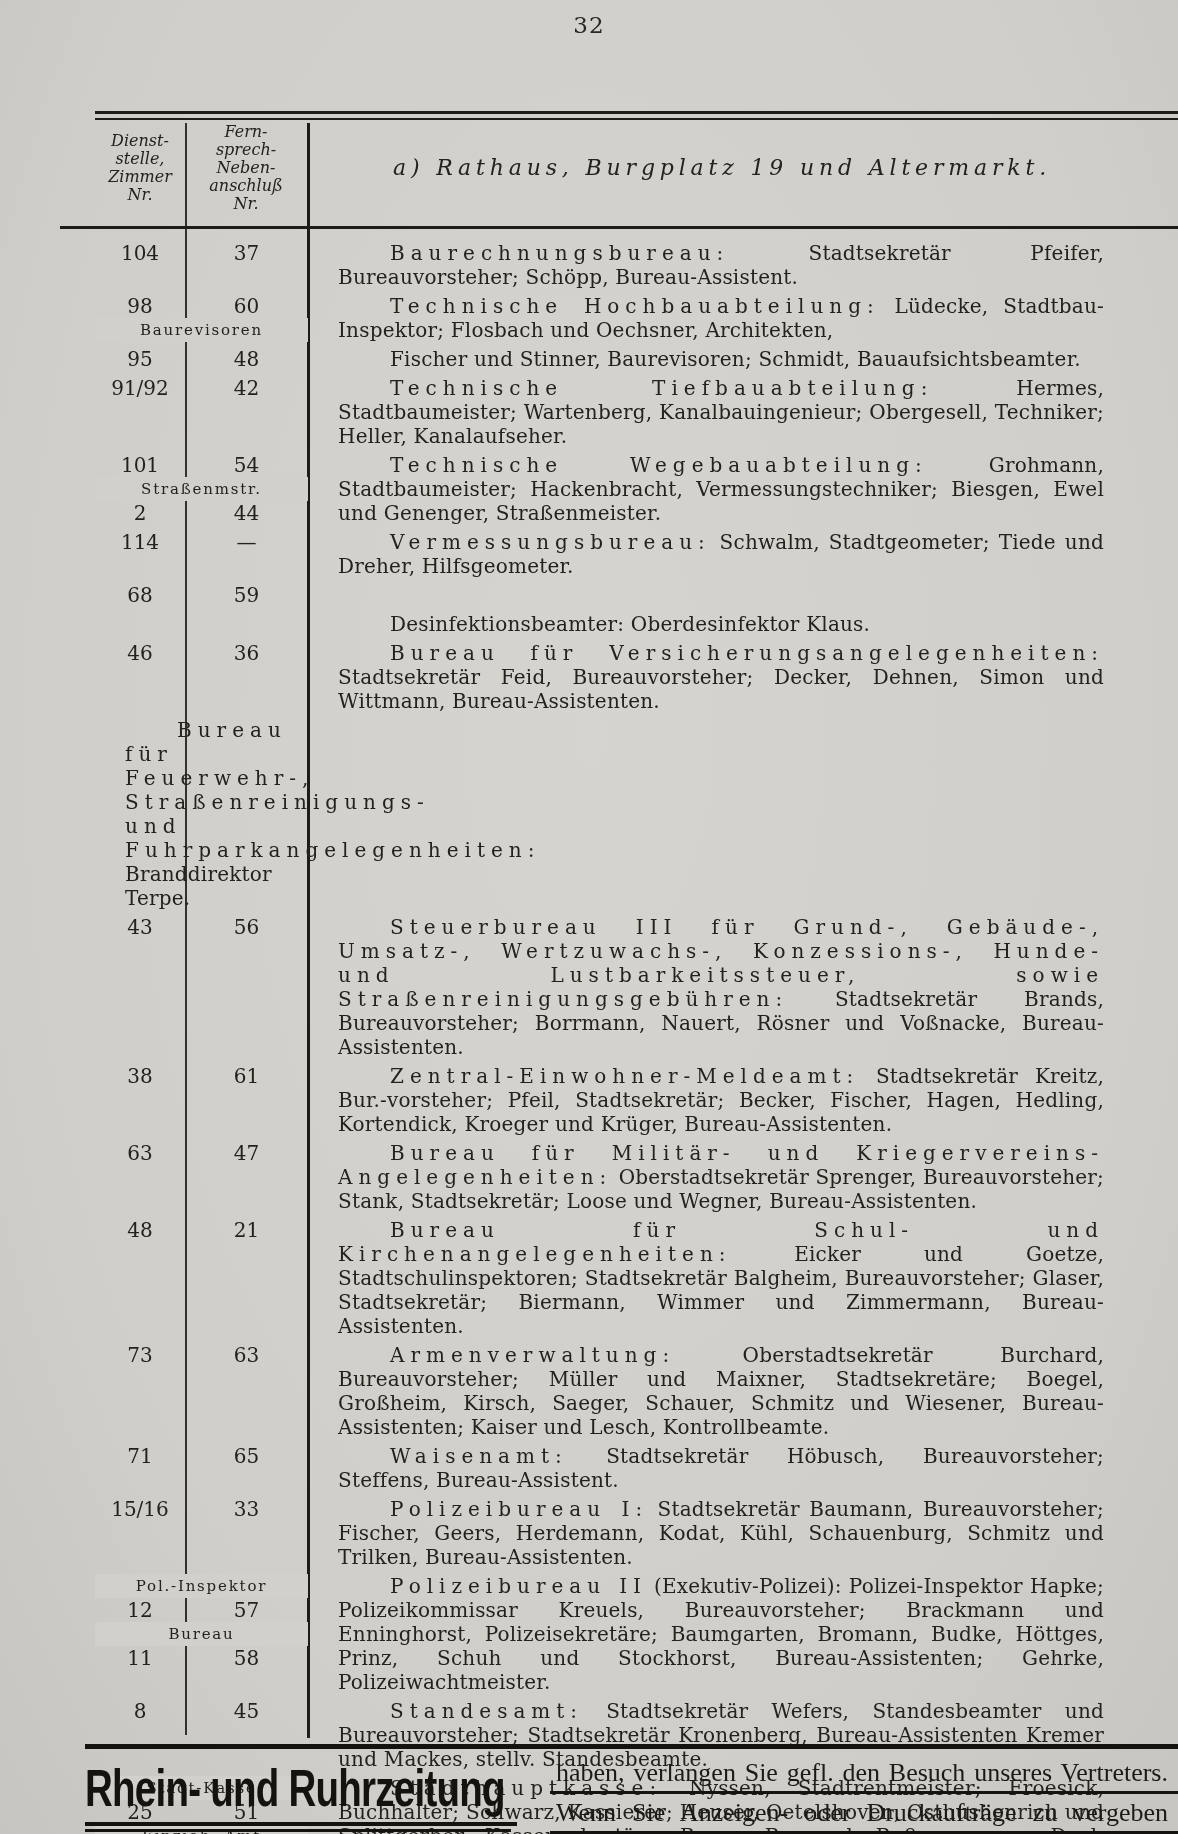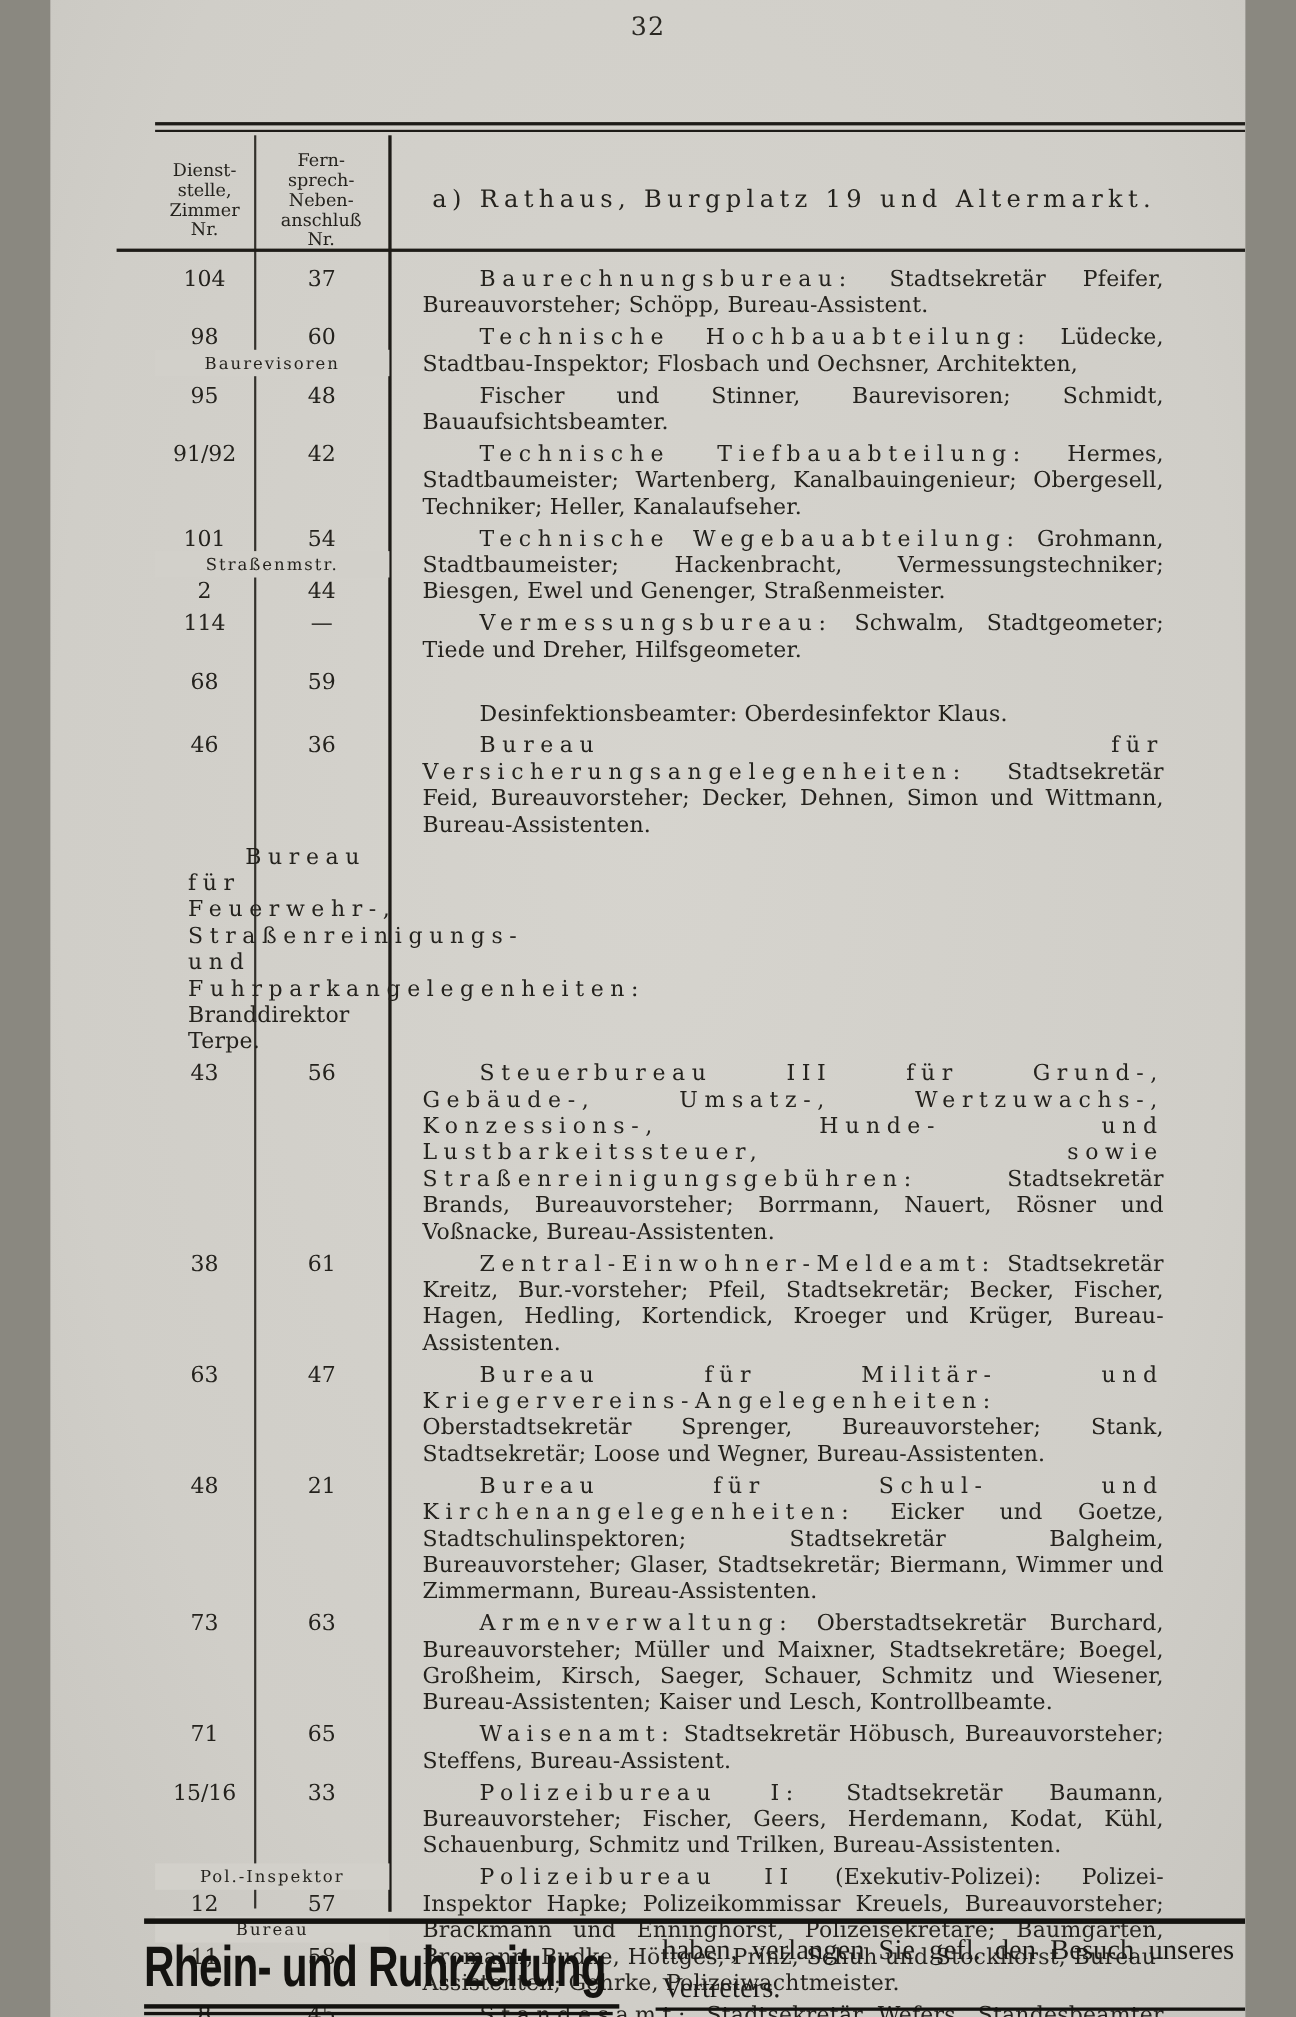--- a/index.html
+++ b/index.html
@@ -1,40 +1,40 @@
 <!DOCTYPE html>
 <html><head>
 <meta charset="utf-8">
 <style>
   html,body{margin:0;padding:0;background:#8a8880;}
   .page{
     position:relative;
-    width:1086px;height:1834px;
+    width:1178px;height:1834px;
     margin:0 auto;
     background:#d2d0ca;
     background-image:radial-gradient(ellipse at 50% 40%, #d6d4ce 0%, #d0cec8 70%, #c7c5bf 100%);
     overflow:hidden;
     font-family:"DejaVu Serif","Liberation Serif",serif;
     color:#24221d;
   }
   .pageno{
     position:absolute;top:12px;left:0;right:0;
     text-align:center;font-size:23px;letter-spacing:1px;color:#2a2823;
   }
   
   .rule-top-a{position:absolute;top:111px;left:95px;right:0;height:3px;background:#1e1c18;}
   .rule-top-b{position:absolute;top:118px;left:95px;right:0;height:1.5px;background:#1e1c18;}
   
   .vline-thin{position:absolute;top:123px;left:185px;width:1.5px;height:1612px;background:#33312c;z-index:0;}
   .vline-thick{position:absolute;top:123px;left:307px;width:3px;height:1615px;background:#1e1c18;z-index:0;}
   .rule-under-header{position:absolute;top:226px;left:60px;right:0;height:2.5px;background:#1e1c18;z-index:2;}
 
   .thead{
-    position:absolute;top:134px;left:95px;right:0;height:95px;
-    display:grid;grid-template-columns:90px 122px 1fr;z-index:1;
+    position:absolute;top:120px;left:95px;right:0;height:95px;
+    display:grid;grid-template-columns:90px 122px 1fr;z-index:1;font-style:italic;
   }
   .thead .hcell{
     display:flex;align-items:center;justify-content:center;
     text-align:center;font-size:16px;line-height:18px;white-space:pre-line;
   }
   .thead .htitle{
     display:flex;align-items:center;justify-content:center;
     font-size:22px;letter-spacing:.22em;padding-right:41px;white-space:nowrap;
   }
 

